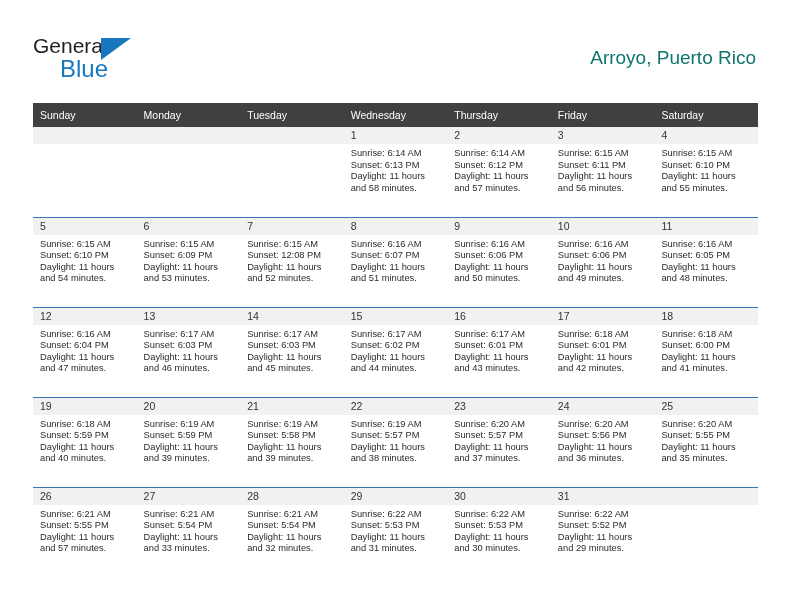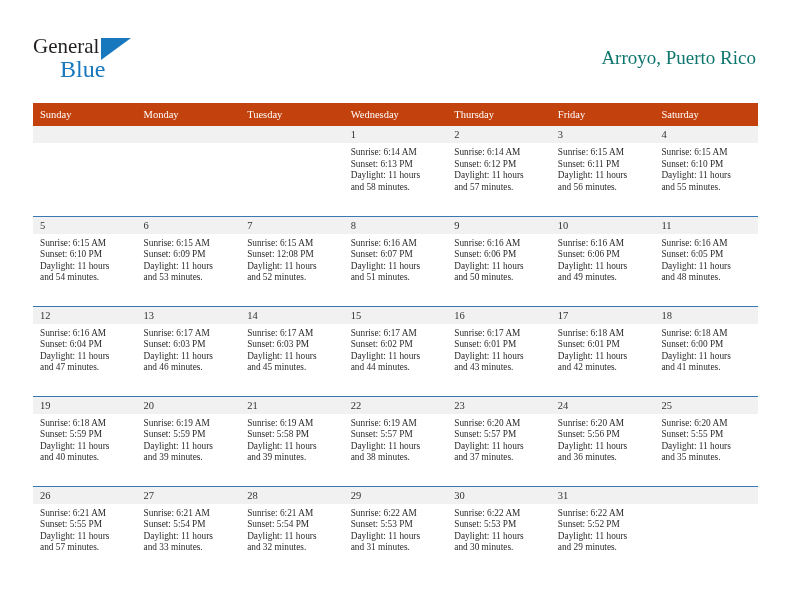--- a/index.html
+++ b/index.html
@@ -2,21 +2,21 @@
 <html><head>
 <meta charset="utf-8">
 <style>
   * { margin:0; padding:0; box-sizing:border-box; }
   html, body {
     width:792px; height:612px;
     background:#ffffff;
     font-family:"Liberation Sans", sans-serif;
     -webkit-font-smoothing:antialiased;
   }
-  .page { position:relative; width:792px; height:532px;font-family:Liberation Serif, serif; }
+  .page { position:relative; width:792px; height:532px; }
 
   
   .masthead {
     position:absolute; left:0; top:0; width:792px; height:100px;
   }
   .brand {
     position:absolute; left:33px; top:34px;
     width:150px; height:56px;
   }
   .brand-top {
@@ -54,21 +54,21 @@
   }
 
   
   .calendar {
     position:absolute; left:33px; top:103px;
     width:725px;
     border-collapse:collapse;
     table-layout:fixed;
   }
   .calendar th {
-    background:#c2410c;
+    background:#404040;
     color:#ffffff;
     font-size:10.5px;
     font-weight:400;
     text-align:left;
     padding:6px 0 6px 7px;
     height:21px;
     border:none;
   }
   .calendar col { width:103.57px; }
 

